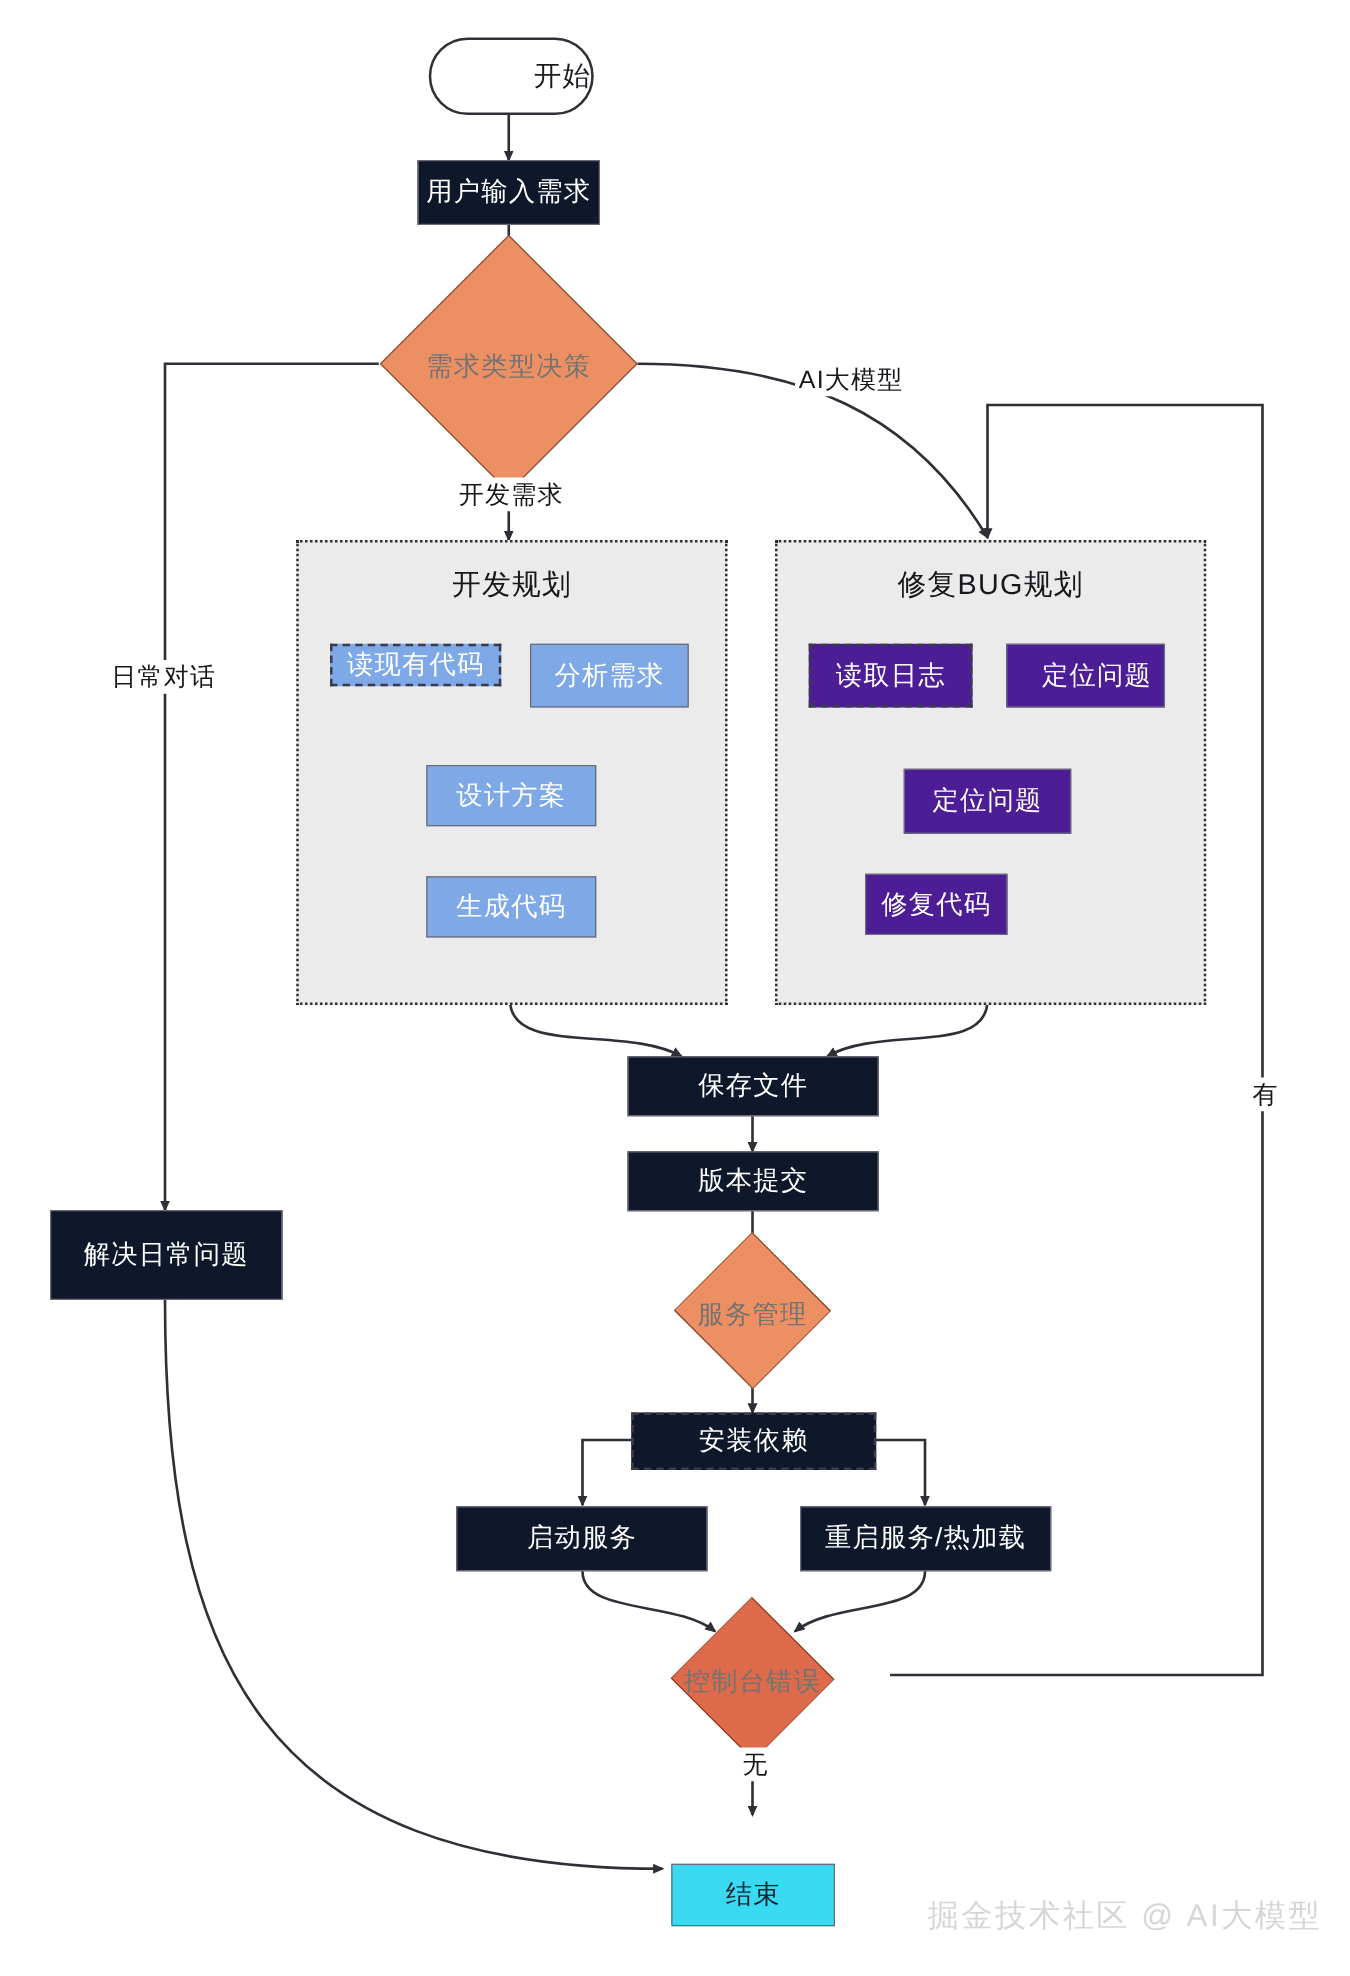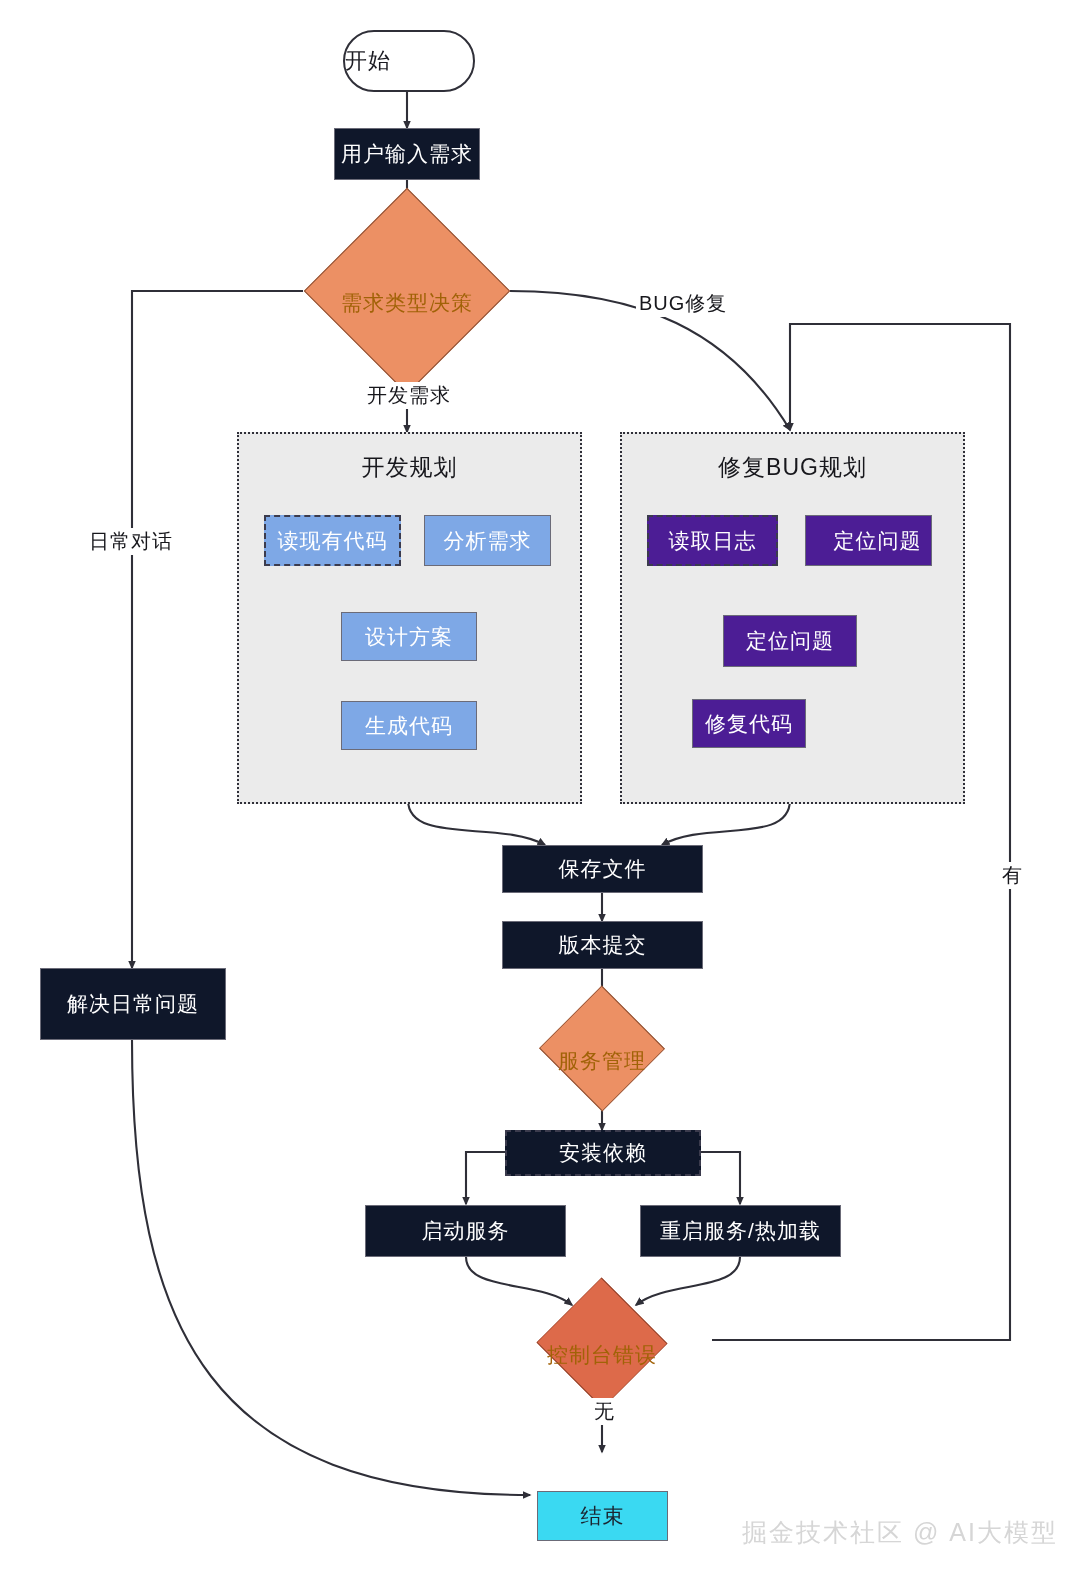--- a/index.html
+++ b/index.html
@@ -11,32 +11,32 @@
         box-sizing:border-box;text-align:center;color:#ffffff;
         font-size:21px;letter-spacing:1px;line-height:1.2;}
   .node.process{border:1.6px solid #6b6b78;}
   .node.dashed{border:2px dashed #3b3b4d;}
 
   .purple{background:#0f172a;border-color:#6d5fb3;}
   .blue{background:#7ea8e6;border-color:#5a7fb8;}
   .green{background:#4c1d95;border-color:#66a87c;}
   .cyan{background:#3ad9f2;border-color:#27a8bd;color:#1b2430;}
 
-  .startnode{position:absolute;display:flex;align-items:center;justify-content:flex-start;
+  .startnode{position:absolute;display:flex;align-items:center;justify-content:flex-end;
         background:#ffffff;border:2px solid #2f2f38;border-radius:40px;
         color:#1b1b22;font-size:22px;letter-spacing:1px;box-sizing:border-box;}
 
   .diamond{position:absolute;}
   .diamond .dshape{position:absolute;left:0;top:0;width:100%;height:100%;
         background:#ec9064;border:1.6px solid #8a4f33;
         transform:rotate(45deg);box-sizing:border-box;}
   .diamond.dark .dshape{background:#dd6a4a;border-color:#8a3f28;}
-  .diamond .dlabel{position:absolute;left:0;top:12px;width:100%;height:100%;
+  .diamond .dlabel{position:absolute;left:0;top:2px;width:100%;height:100%;
         display:flex;align-items:center;justify-content:center;
-        color:#a16207;font-size:21px;letter-spacing:1px;}
+        color:#737373;font-size:21px;letter-spacing:1px;}
 
   .subgraph{position:absolute;background:#ebebeb;border:2px dotted #2f2f38;box-sizing:border-box;}
   .subgraph-title{position:absolute;width:100%;text-align:center;top:18px;left:0;
         color:#17171c;font-size:23px;letter-spacing:1px;}
 
   .edge-label{position:absolute;color:#17171c;font-size:20px;letter-spacing:1px;
         white-space:nowrap;background:#ffffff;padding:0 3px;}
 
   .watermark{position:absolute;color:#d6d6d6;font-size:25px;letter-spacing:2px;white-space:nowrap;}
 </style>
@@ -99,21 +99,21 @@
   </div>
 
   <div class="diamond" style="left:334px;top:218px;width:146px;height:146px;">
     <div class="dshape"></div>
     <div class="dlabel">需求类型决策</div>
   </div>
 
   <div class="subgraph" style="left:237px;top:432px;width:345px;height:372px;">
     <div class="subgraph-title">开发规划</div>
   </div>
-  <div class="node dashed blue" style="left:264px;top:515px;width:137px;height:51px;align-items:center;">
+  <div class="node dashed blue" style="left:264px;top:515px;width:137px;height:34px;align-items:center;">
     <span>读现有代码</span>
   </div>
   <div class="node process blue" style="left:424px;top:515px;width:127px;height:51px;">
     <span>分析需求</span>
   </div>
   <div class="node process blue" style="left:341px;top:612px;width:136px;height:49px;">
     <span>设计方案</span>
   </div>
   <div class="node process blue" style="left:341px;top:701px;width:136px;height:49px;">
     <span>生成代码</span>
@@ -164,21 +164,21 @@
   </div>
 
   <div class="node process purple" style="left:40px;top:968px;width:186px;height:72px;">
     <span>解决日常问题</span>
   </div>
 
   <div class="node process cyan" style="left:537px;top:1455px;width:131px;height:50px;margin-top:36px;">
     <span>结束</span>
   </div>
 
-  <div class="edge-label" style="left:636px;top:290px;">BUG修复</div>
+  <div class="edge-label" style="left:636px;top:290px;">AI大模型</div>
   <div class="edge-label" style="left:364px;top:382px;">开发需求</div>
   <div class="edge-label" style="left:86px;top:528px;text-align:center;">日常对话</div>
   <div class="edge-label" style="left:999px;top:862px;">有</div>
   <div class="edge-label" style="left:591px;top:1398px;">无</div>
 
   <div class="watermark" style="left:742px;top:1516px;">掘金技术社区 @ AI大模型</div>
 
 </div>
 
 </body></html>

